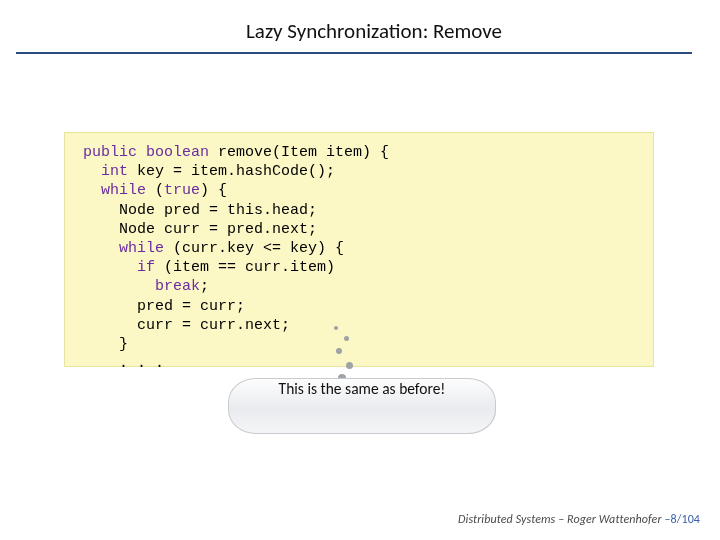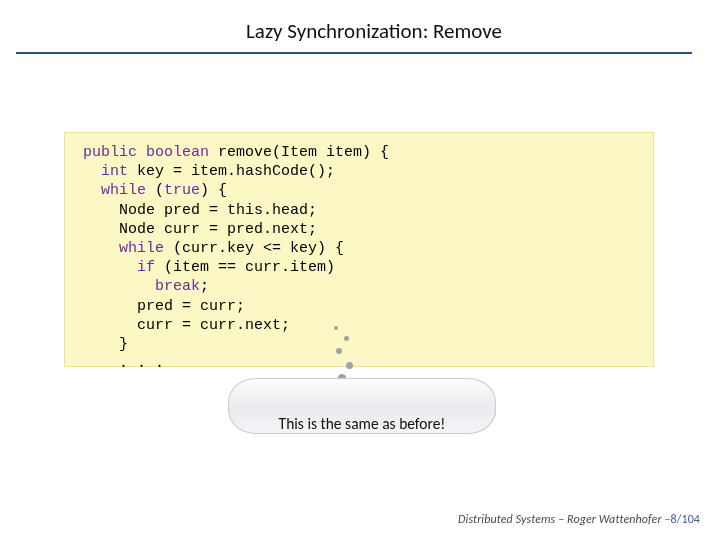--- a/index.html
+++ b/index.html
@@ -58,21 +58,21 @@
   }
   .callout-shadow {
     left: 4px; top: 4px;
     background: linear-gradient(#6a6a6a, #c8c8c8);
     filter: blur(0.3px);
     opacity: 0.55;
   }
   .callout {
     background: linear-gradient(#fdfdfd, #e9ebee 55%, #f4f5f7);
     border: 1px solid #c9cbd0;
-    display: flex; align-items: flex-end; justify-content: center;
+    display: flex; align-items: flex-start; justify-content: center;
     font-size: 15.5px; color: #111;
   }
   .footer {
     position: absolute;
     right: 20px; bottom: 14px;
     font-size: 12px;
     font-style: italic;
     color: #4a4a4a;
     letter-spacing: 0.1px;
     margin-left: 32px;

